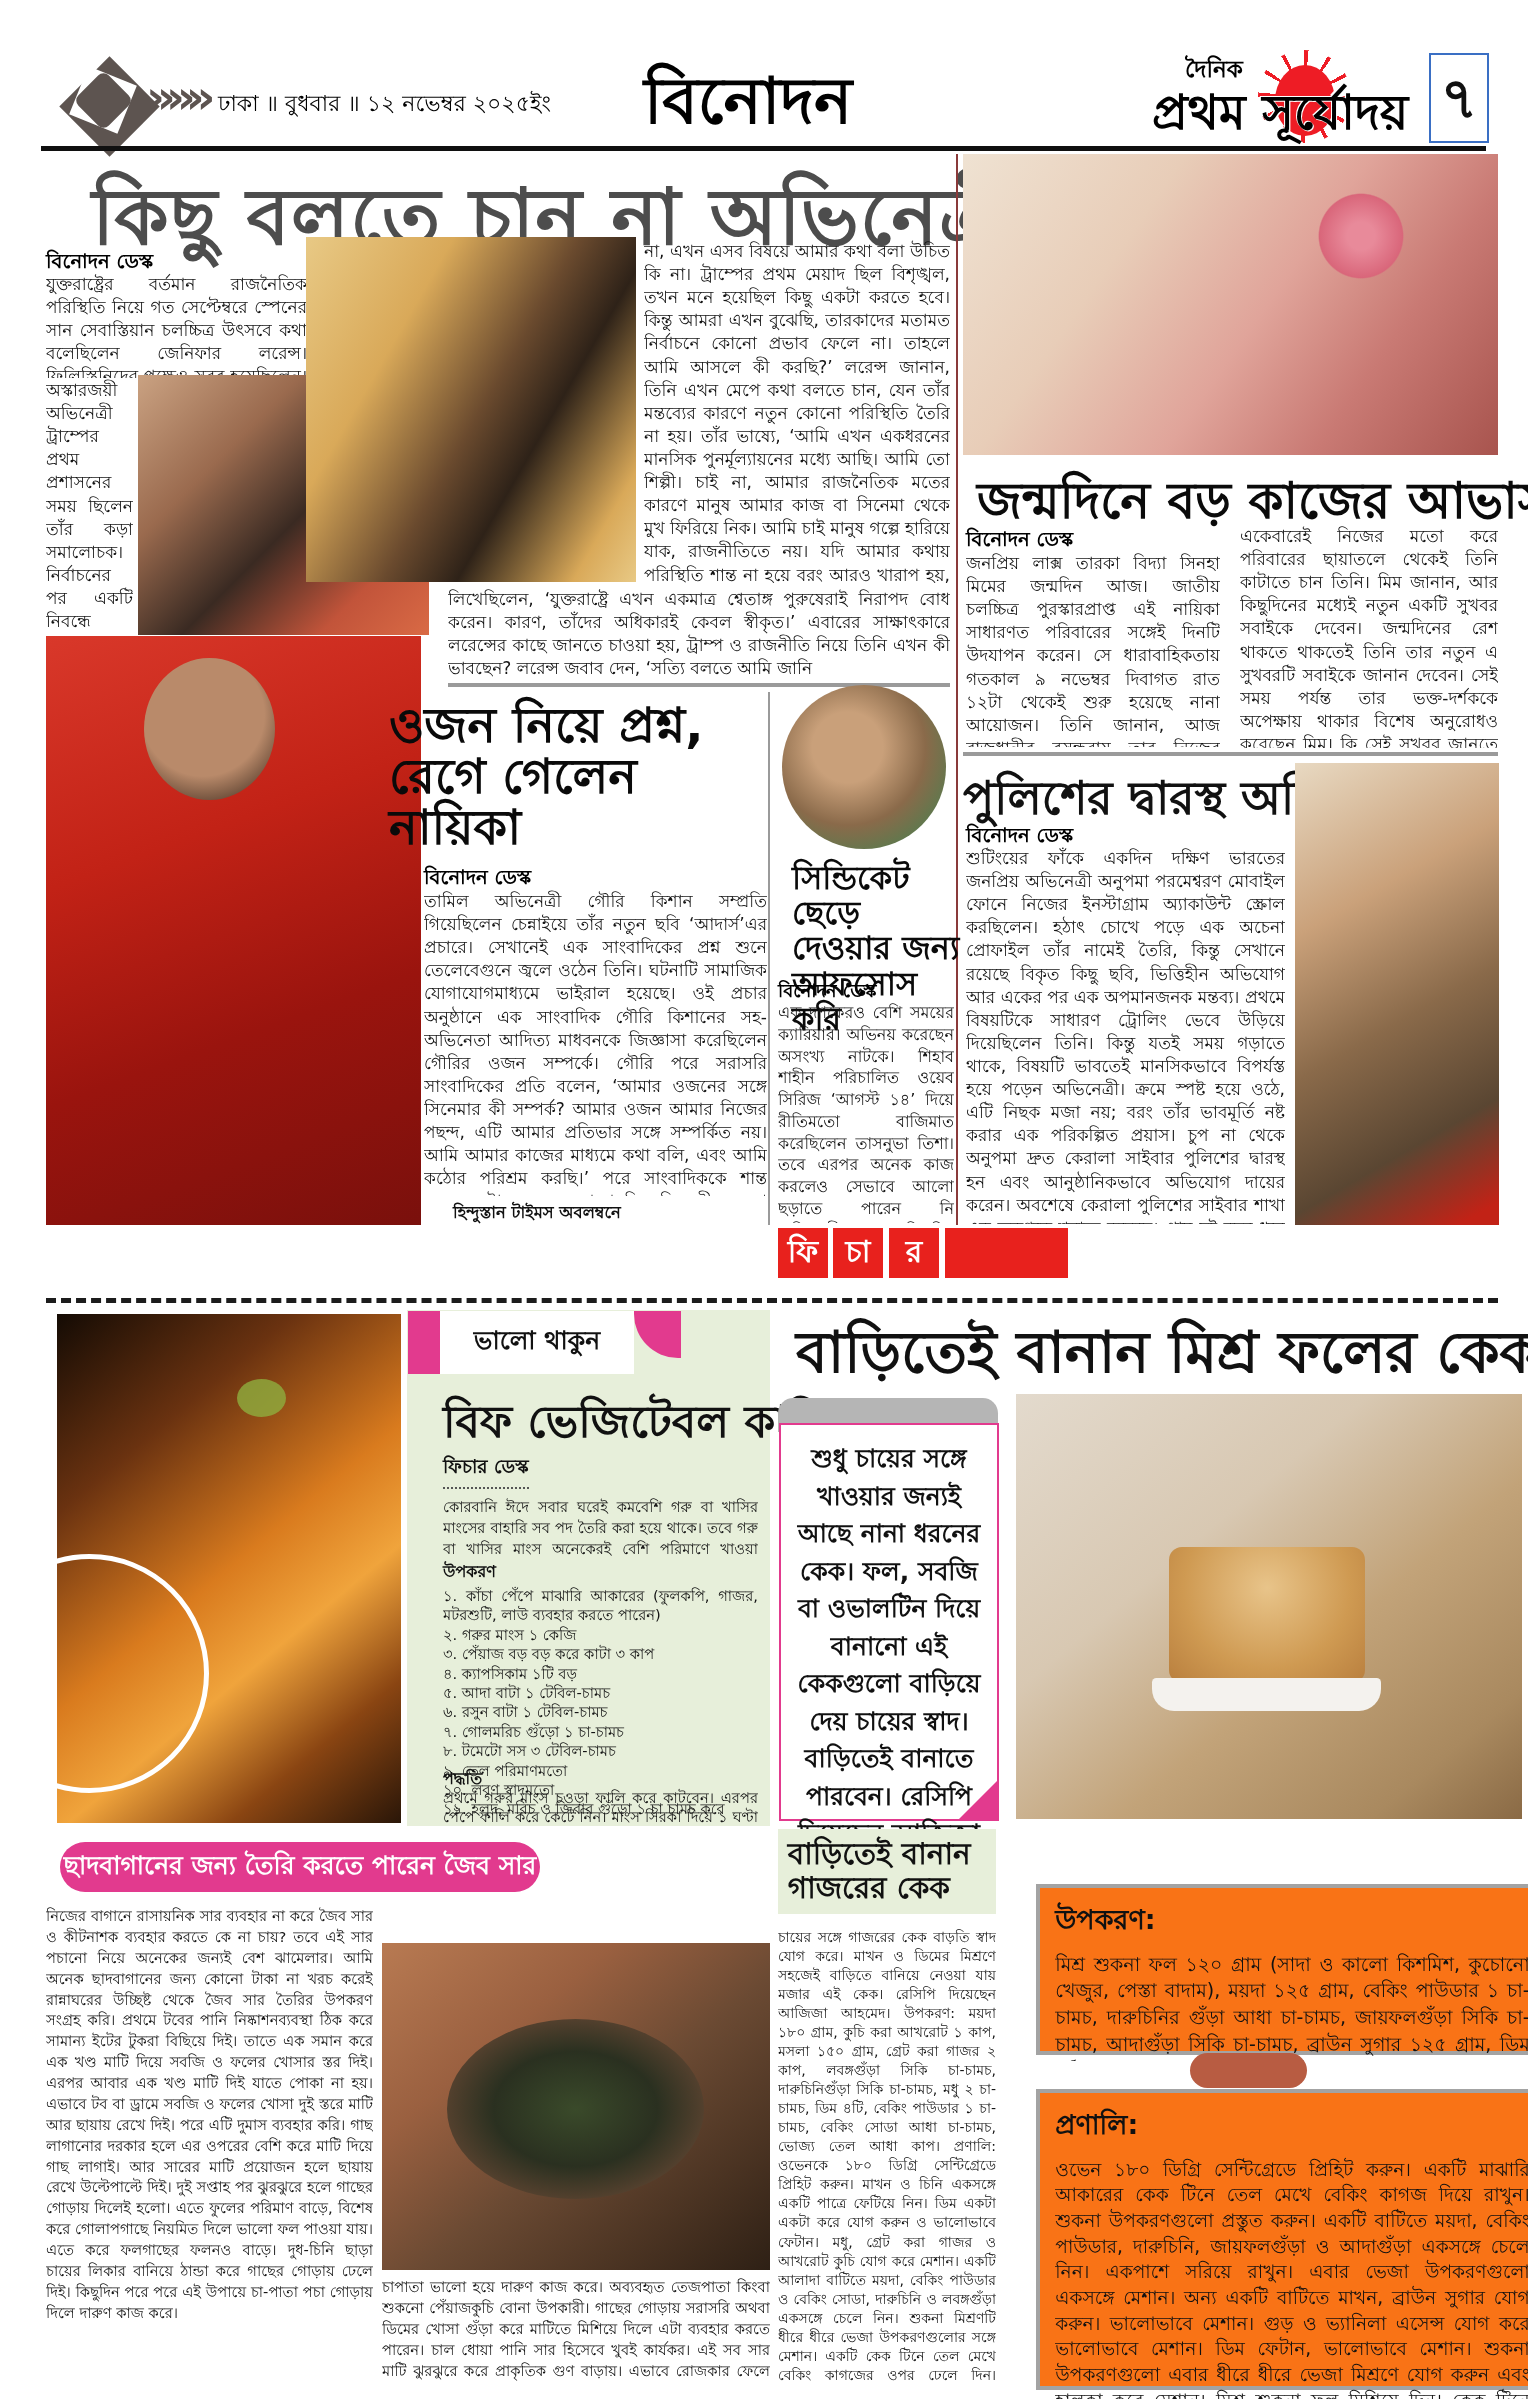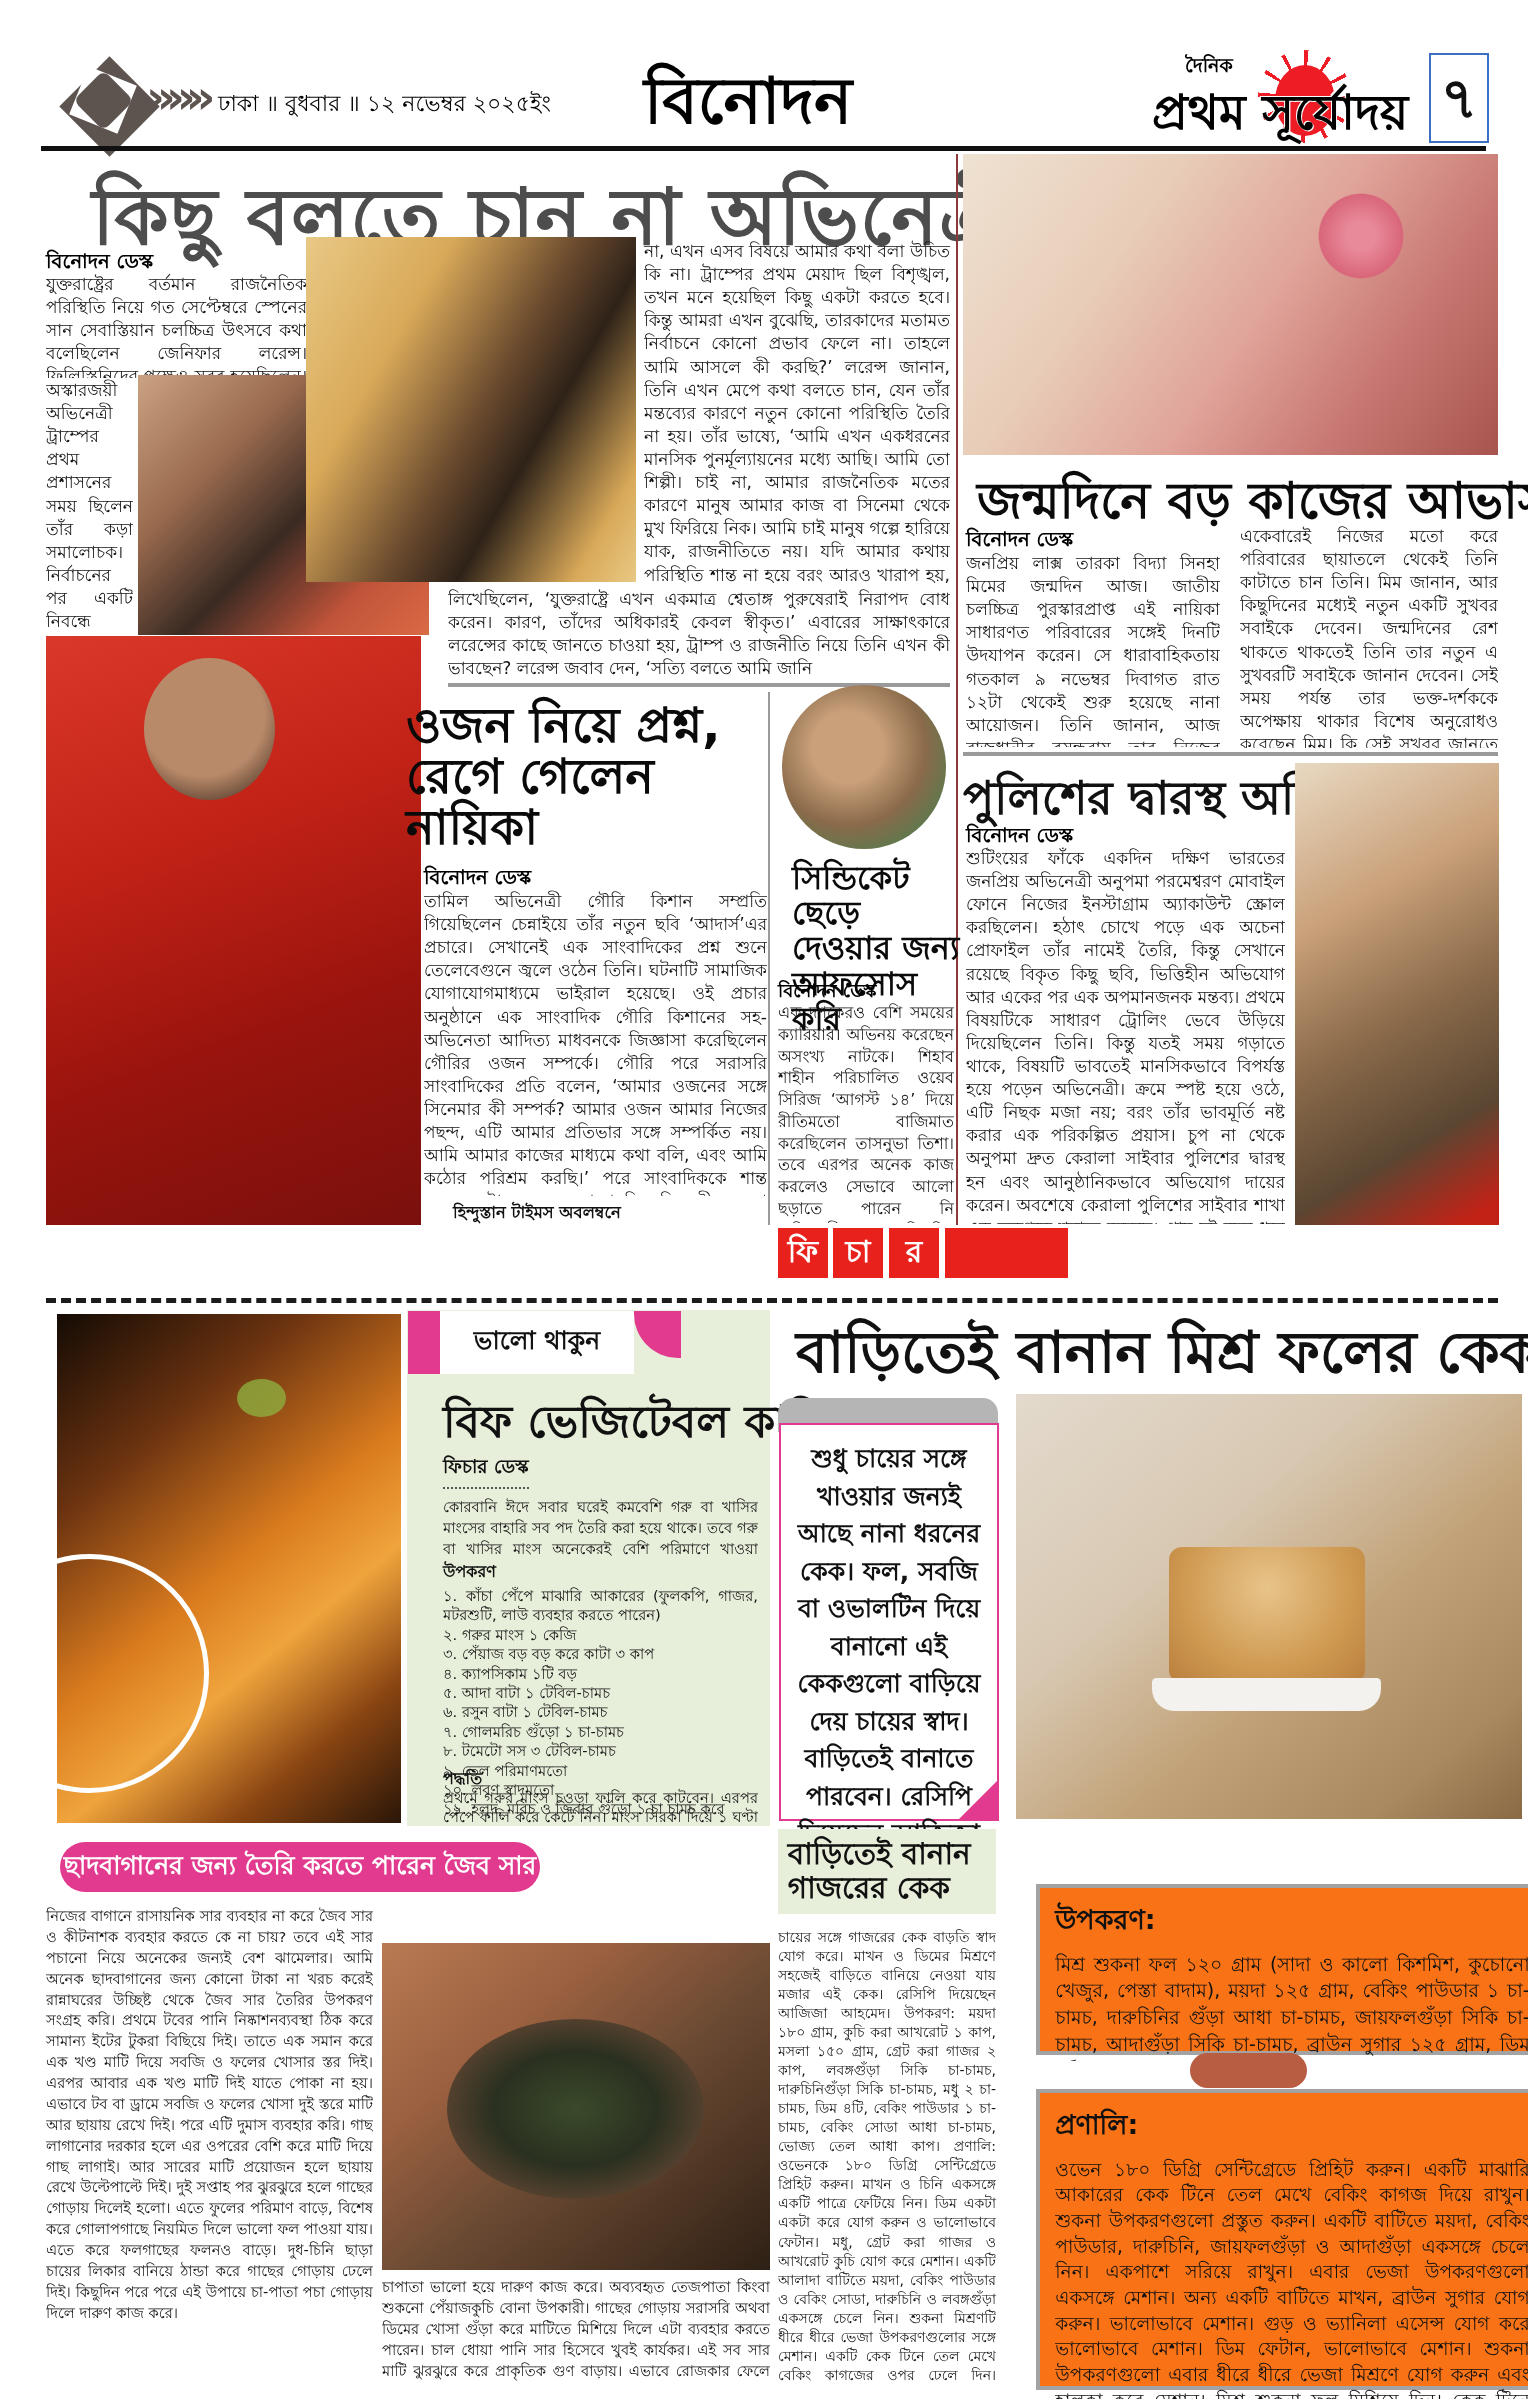--- a/index.html
+++ b/index.html
@@ -20,21 +20,21 @@
   .rays{background:repeating-conic-gradient(#ee1c25 0deg 5deg, transparent 5deg 30deg);border-radius:50%;}
   
   .hrule{background:#101010;}
   .grayrule{background:#9a9a9a;}
   .dashed{border-top:5.5px dashed #1c1c1c;}
   .vrule-red{background:#8a3a3a;}
   .vrule-gray{background:#9a9a9a;}
   
   .hl-main{font-size:78px;font-weight:bold;color:#4d4d4d;letter-spacing:1.1px;white-space:nowrap;}
   .hl-big{font-size:50px;font-weight:bold;color:#0a0a0a;white-space:nowrap;}
-  .hl-med{font-size:48px;font-weight:bold;color:#0a0a0a;line-height:1.06;margin-left:17px;}
+  .hl-med{font-size:48px;font-weight:bold;color:#0a0a0a;line-height:1.06;}
   .hl-small{font-size:32px;font-weight:bold;color:#0a0a0a;line-height:1.1;}
   .feature-sq{width:50px;height:50px;background:#e8211d;color:#fff;font-weight:bold;font-size:30px;
               display:flex;align-items:center;justify-content:center;}
   .pink{background:#e23a8e;}
   .greenpanel{background:#e7efda;}
   .label-box{background:#ffffff;display:flex;align-items:center;justify-content:center;
              font-weight:bold;font-size:25px;}
   .banner{background:#e23a8e;color:#fff;font-weight:bold;font-size:25px;border-radius:33px;
           display:flex;align-items:center;justify-content:center;}
   .bordered-box{border:4.4px solid #a3a3a3;background:#f97316;margin-left:20px;}
@@ -56,21 +56,21 @@
     <div class="star-inner abs"></div>
     <div class="star-core abs"></div>
   </div>
   <div class="abs chev" style="left:146px;top:70px;">»»»</div>
   <div class="abs" style="left:218px;top:86px;width:415px;height:38px;font-size:22px;font-weight:normal;color:#000;">ঢাকা ॥ বুধবার ॥ ১২ নভেম্বর ২০২৫ইং</div>
   <div class="abs" style="left:579px;top:52px;width:338px;height:87px;font-size:64px;font-weight:bold;text-align:center;color:#000;">বিনোদন</div>
 
   <div class="abs" style="left:1152px;top:50px;width:273px;height:96px;">
     <div class="rays abs" style="left:106px;top:0px;width:93px;height:93px;"></div>
     <div class="sun abs" style="left:123px;top:15.3px;width:60px;height:71px;"></div>
-    <div class="abs" style="left:33px;top:1.1px;font-size:19px;font-weight:bold;color:#000;">দৈনিক</div>
+    <div class="abs" style="left:33px;top:1.1px;font-size:23px;font-weight:bold;color:#000;">দৈনিক</div>
     <div class="abs" style="left:0px;top:26px;width:273px;font-size:48px;font-weight:bold;color:#000;white-space:nowrap;text-shadow:1.1px 1.1px 0 #fff, -1.1px -1.1px 0 #fff;">প্রথম সূর্যোদয়</div>
   </div>
   <div class="abs pagenum-box" style="left:1429px;top:53px;width:56px;height:86px;">
     <div style="font-size:57px;font-weight:bold;line-height:86px;">৭</div>
   </div>
   <div class="abs hrule" style="left:41px;top:146px;width:1445px;height:4.9px;"></div>
 
   <div class="abs hl-main" style="left:92px;top:157px;width:857px;height:85px;">কিছু বলতে চান না অভিনেত্রী</div>
 
   <div class="abs byline" style="left:46px;top:247px;">বিনোদন ডেস্ক</div>

